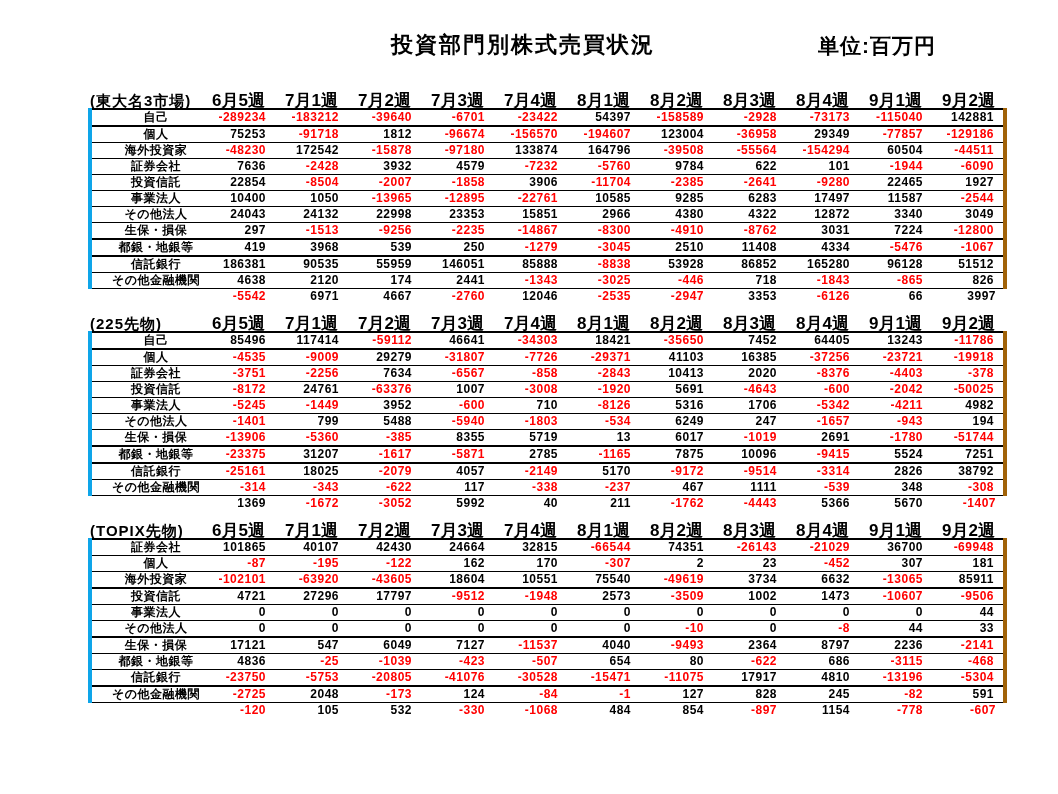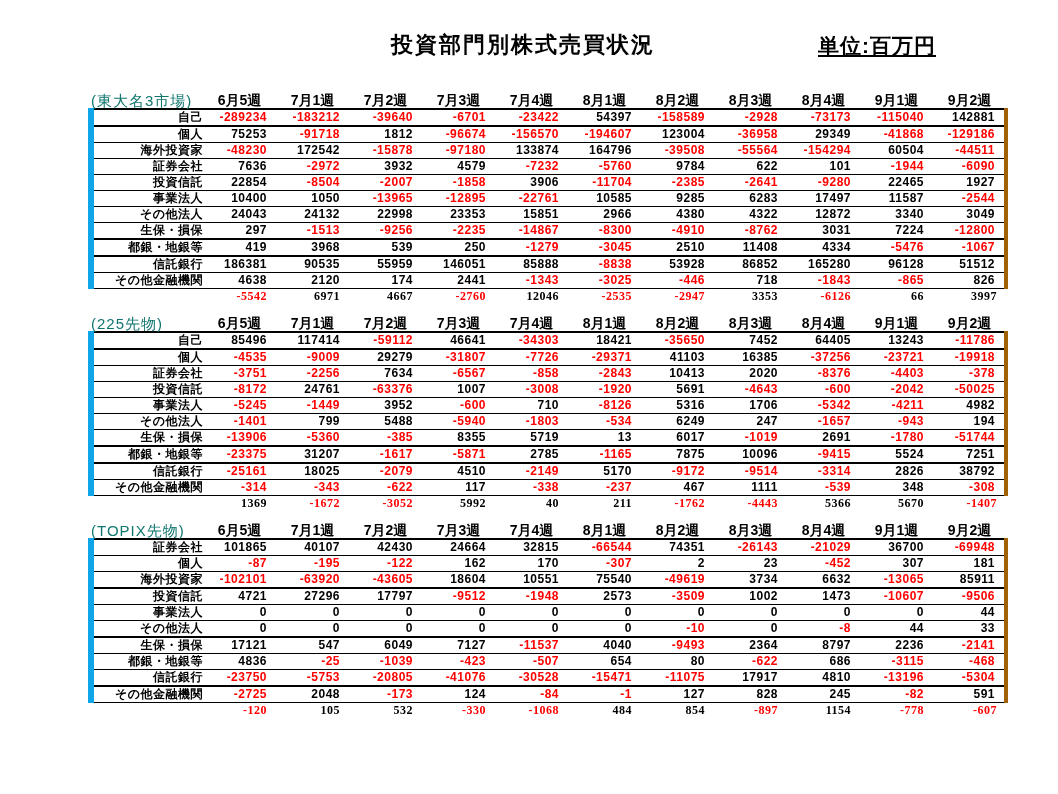--- a/index.html
+++ b/index.html
@@ -6,47 +6,47 @@
   body { font-family:"Liberation Sans","DejaVu Sans",sans-serif; color:#000; }
   .page { position:relative; width:1046px; height:794px; background:#fff; overflow:hidden;border-radius:15px; }
 
   .title-row { position:absolute; top:30px; left:0; width:100%; height:36px; }
   .page-title {
     position:absolute; left:0; right:0; text-align:center;
     font-size:22px; font-weight:bold; letter-spacing:2px;
   }
   .unit-label {
     position:absolute; left:818px; top:2px;
-    font-size:21px; font-weight:bold; letter-spacing:1px;text-decoration:underline;
+    font-size:21px; font-weight:bold; letter-spacing:1px;
   }
 
   .tables-wrap { position:absolute; left:88px; top:93px; }
   .tbl-block { margin-bottom:12px; }
 
   table { border-collapse:collapse; table-layout:fixed; }
   th, td {
     padding:0; margin:0; white-space:nowrap;
     height:15px; line-height:15px;
     font-size:12px; font-weight:bold;
     font-family:"Liberation Sans","DejaVu Sans",sans-serif;
   }
   th.corner {
     width:112px; text-align:left; overflow:visible;
-    font-size:15px; font-weight:normal; color:#0f766e; letter-spacing:1px;
+    font-size:15px; font-weight:bold; color:#000000; letter-spacing:1px;
   }
-  th.week { width:73px; font-size:14px; }
+  th.week { width:73px; font-size:17px; }
   thead th { border-bottom:2px solid #000; }
 
   tbody td { border-bottom:1px solid #000; }
   tbody tr.thick td { border-bottom:2px solid #000; }
-  tbody td.label { border-left:6px solid #0ea5e9; text-align:right; padding-left:18px; letter-spacing:0.5px; }
+  tbody td.label { border-left:4px solid #0ea5e9; text-align:center; padding-left:18px; letter-spacing:0.5px; }
   tbody td.val:last-child { border-right:4px solid #a16207; }
   td.val { text-align:right; padding-right:9px; letter-spacing:0.5px; }
 
-  tr.total td { border:none;font-family:Liberation Serif, serif; }
+  tr.total td { border:none; }
   .neg { color:#ff0000; }
 </style>
 </head>
 <body>
 
 <div class="page">
   <div class="title-row">
     <div class="page-title">投資部門別株式売買状況</div>
     <div class="unit-label">単位:百万円</div>
   </div>
@@ -88,41 +88,41 @@
               <td class="label">個人</td>
               <td class="val">75253</td>
               <td class="val neg">-91718</td>
               <td class="val">1812</td>
               <td class="val neg">-96674</td>
               <td class="val neg">-156570</td>
               <td class="val neg">-194607</td>
               <td class="val">123004</td>
               <td class="val neg">-36958</td>
               <td class="val">29349</td>
-              <td class="val neg">-41868</td>
+              <td class="val neg">-77857</td>
               <td class="val neg">-129186</td>
             </tr>
             <tr>
               <td class="label">海外投資家</td>
               <td class="val neg">-48230</td>
               <td class="val">172542</td>
               <td class="val neg">-15878</td>
               <td class="val neg">-97180</td>
               <td class="val">133874</td>
               <td class="val">164796</td>
               <td class="val neg">-39508</td>
               <td class="val neg">-55564</td>
               <td class="val neg">-154294</td>
               <td class="val">60504</td>
               <td class="val neg">-44511</td>
             </tr>
             <tr>
               <td class="label">証券会社</td>
               <td class="val">7636</td>
-              <td class="val neg">-2972</td>
+              <td class="val neg">-2428</td>
               <td class="val">3932</td>
               <td class="val">4579</td>
               <td class="val neg">-7232</td>
               <td class="val neg">-5760</td>
               <td class="val">9784</td>
               <td class="val">622</td>
               <td class="val">101</td>
               <td class="val neg">-1944</td>
               <td class="val neg">-6090</td>
             </tr>
@@ -372,21 +372,21 @@
               <td class="val">10096</td>
               <td class="val neg">-9415</td>
               <td class="val">5524</td>
               <td class="val">7251</td>
             </tr>
             <tr>
               <td class="label">信託銀行</td>
               <td class="val neg">-25161</td>
               <td class="val">18025</td>
               <td class="val neg">-2079</td>
-              <td class="val">4510</td>
+              <td class="val">4057</td>
               <td class="val neg">-2149</td>
               <td class="val">5170</td>
               <td class="val neg">-9172</td>
               <td class="val neg">-9514</td>
               <td class="val neg">-3314</td>
               <td class="val">2826</td>
               <td class="val">38792</td>
             </tr>
             <tr>
               <td class="label">その他金融機関</td>

